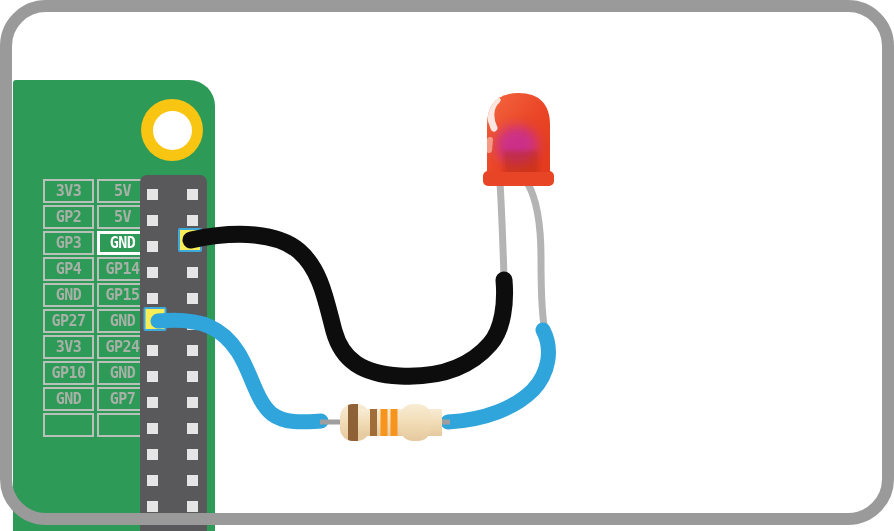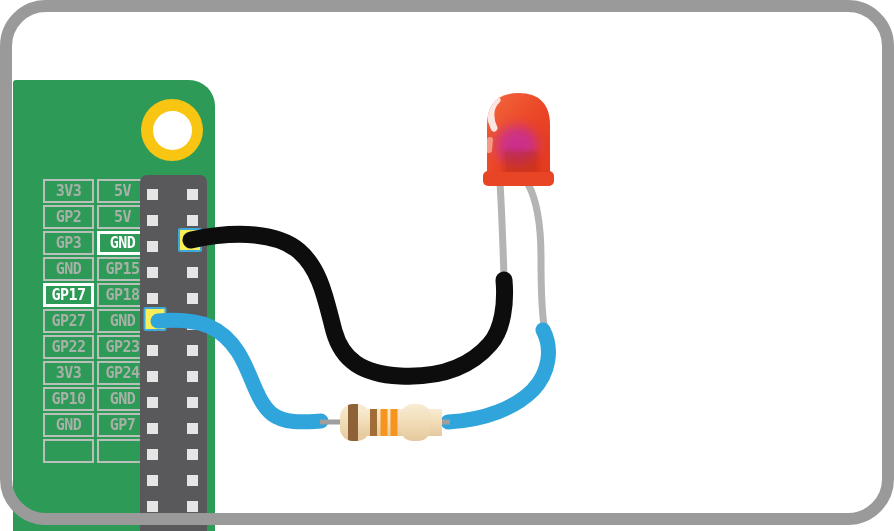--- a/index.html
+++ b/index.html
@@ -49,40 +49,36 @@
   <div class="label-row">
     <div class="cell">GP2</div>
     <div class="cell">5V</div>
   </div>
 
   <div class="label-row">
     <div class="cell">GP3</div>
     <div class="cell hl">GND</div>
   </div>
 
+  <div class="label-row">
+    <div class="cell">GP4</div>
+    <div class="cell">GP14</div>
+  </div>
 
   <div class="label-row">
     <div class="cell">GND</div>
     <div class="cell">GP15</div>
   </div>
 
-  <div class="label-row">
-    <div class="cell hl">GP17</div>
-    <div class="cell">GP18</div>
-  </div>
 
   <div class="label-row">
     <div class="cell">GP27</div>
     <div class="cell">GND</div>
   </div>
 
-  <div class="label-row">
-    <div class="cell">GP22</div>
-    <div class="cell">GP23</div>
-  </div>
 
   <div class="label-row">
     <div class="cell">3V3</div>
     <div class="cell">GP24</div>
   </div>
 
   <div class="label-row">
     <div class="cell">GP10</div>
     <div class="cell">GND</div>
   </div>

